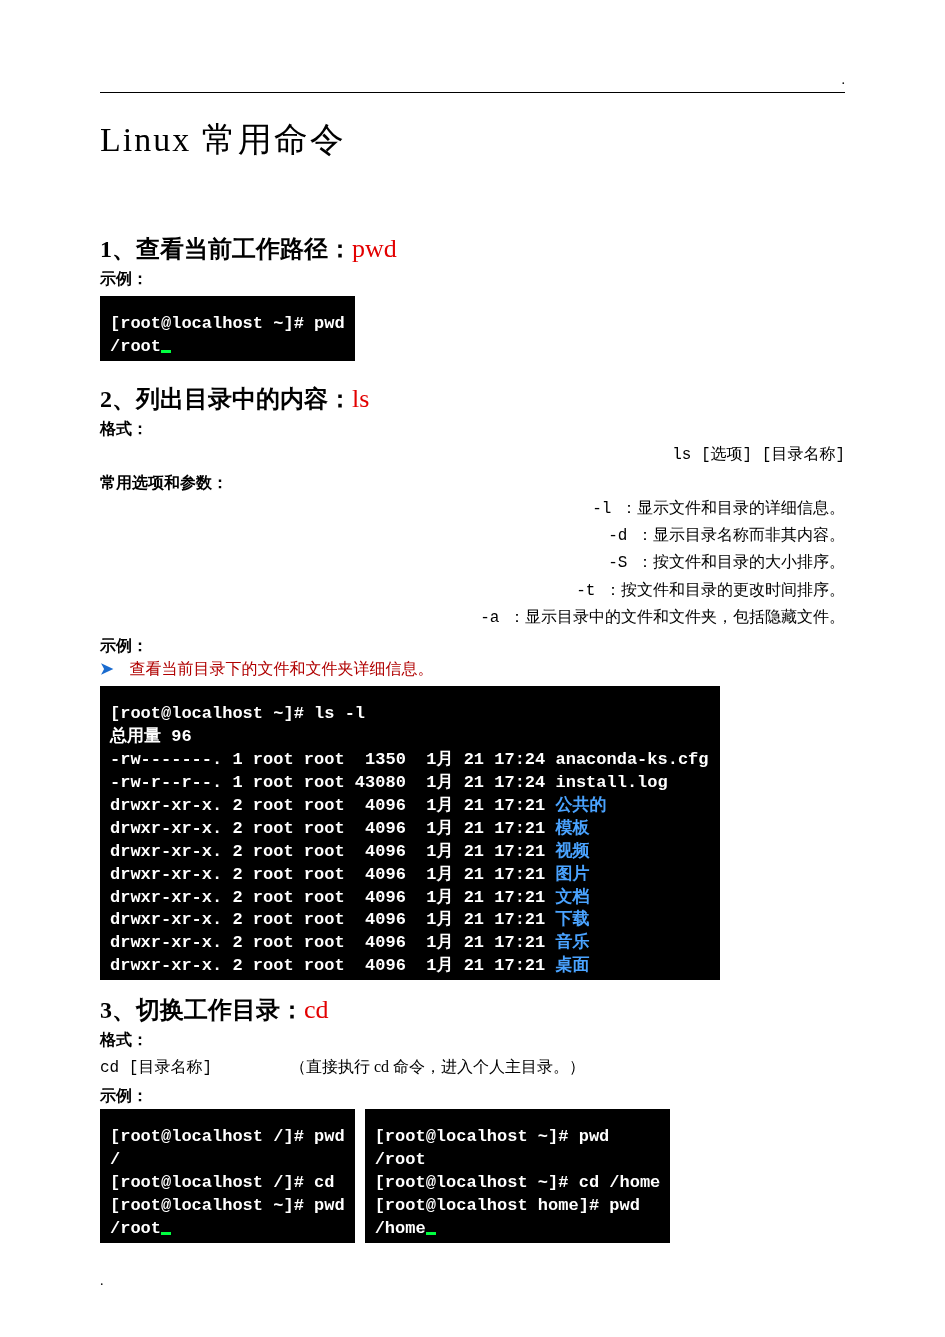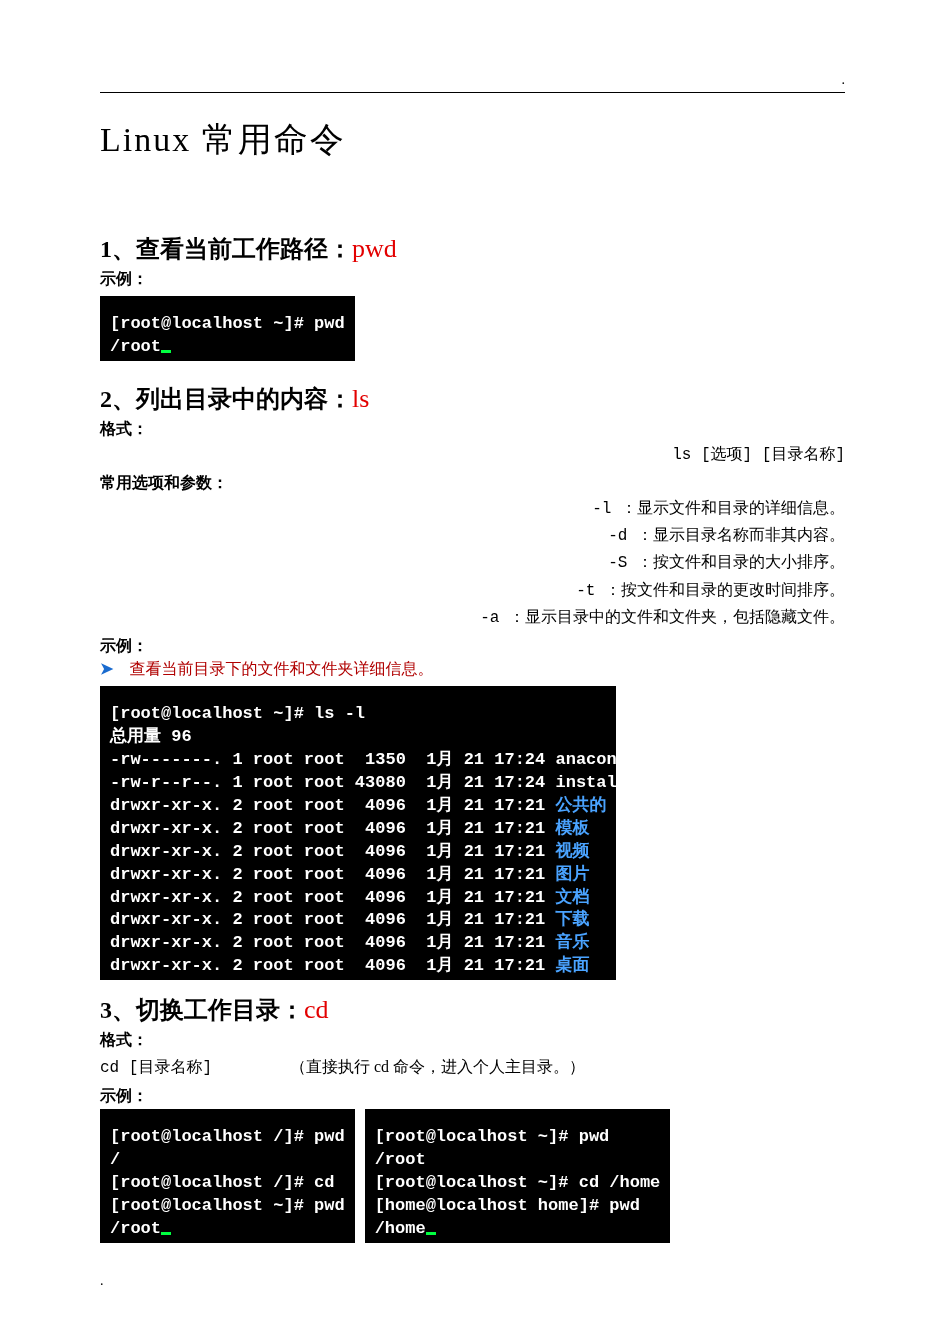--- a/index.html
+++ b/index.html
@@ -65,21 +65,21 @@
     .term .blue { color: #4aa3ff; }
     .term .cursor {
       display: inline-block;
       width: 10px;
       height: 3px;
       background: #00ff40;
       vertical-align: -2px;
     }
     .term-block {
       display: block;
-      width: 516px;
+      width: 620px;
     }
     .bullet-row {
       display: flex;
       align-items: baseline;
       gap: 16px;
       margin: 2px 0 6px 0;
     }
     .arrow {
       color: #1a6bcf;
       font-weight: bold;
@@ -165,21 +165,21 @@
     <div class="row">[root@localhost /]# pwd</div>
     <div class="row">/</div>
     <div class="row">[root@localhost /]# cd</div>
     <div class="row">[root@localhost ~]# pwd</div>
     <div class="row"><span>/root</span><span class="cursor"></span></div>
   </div>
   <div class="term" style="min-width:300px;">
     <div class="row">[root@localhost ~]# pwd</div>
     <div class="row">/root</div>
     <div class="row">[root@localhost ~]# cd /home</div>
-    <div class="row">[home@localhost home]# pwd</div>
+    <div class="row">[root@localhost home]# pwd</div>
     <div class="row"><span>/home</span><span class="cursor"></span></div>
   </div>
 </div>
 
 <div class="dot" style="text-align:left; margin-top:30px;">.</div>
 
 
 
 
 </body></html>

